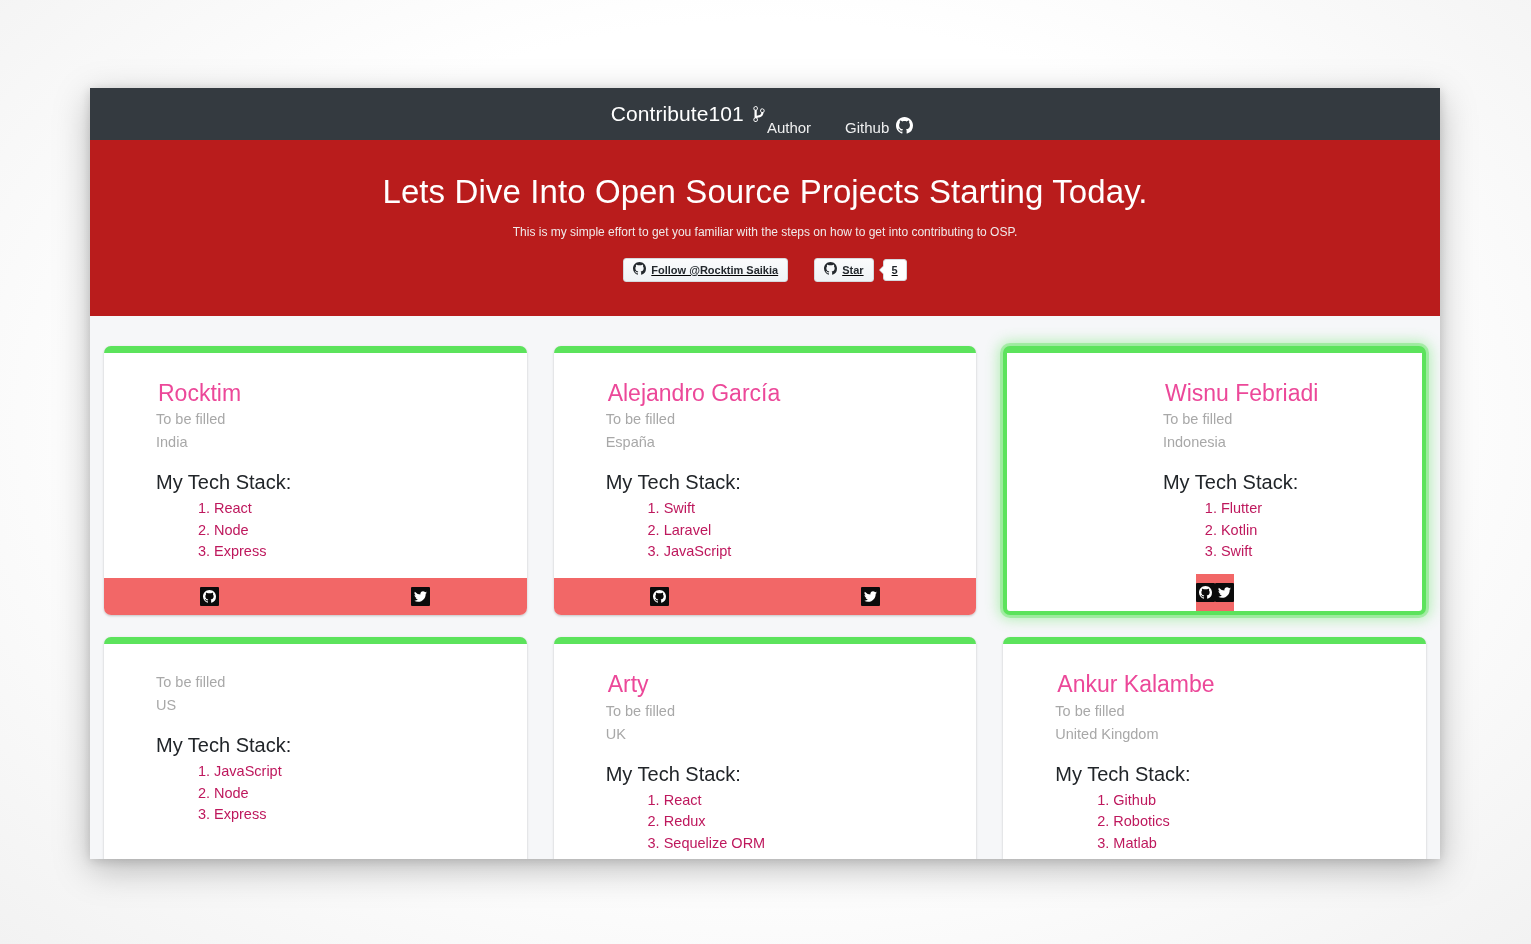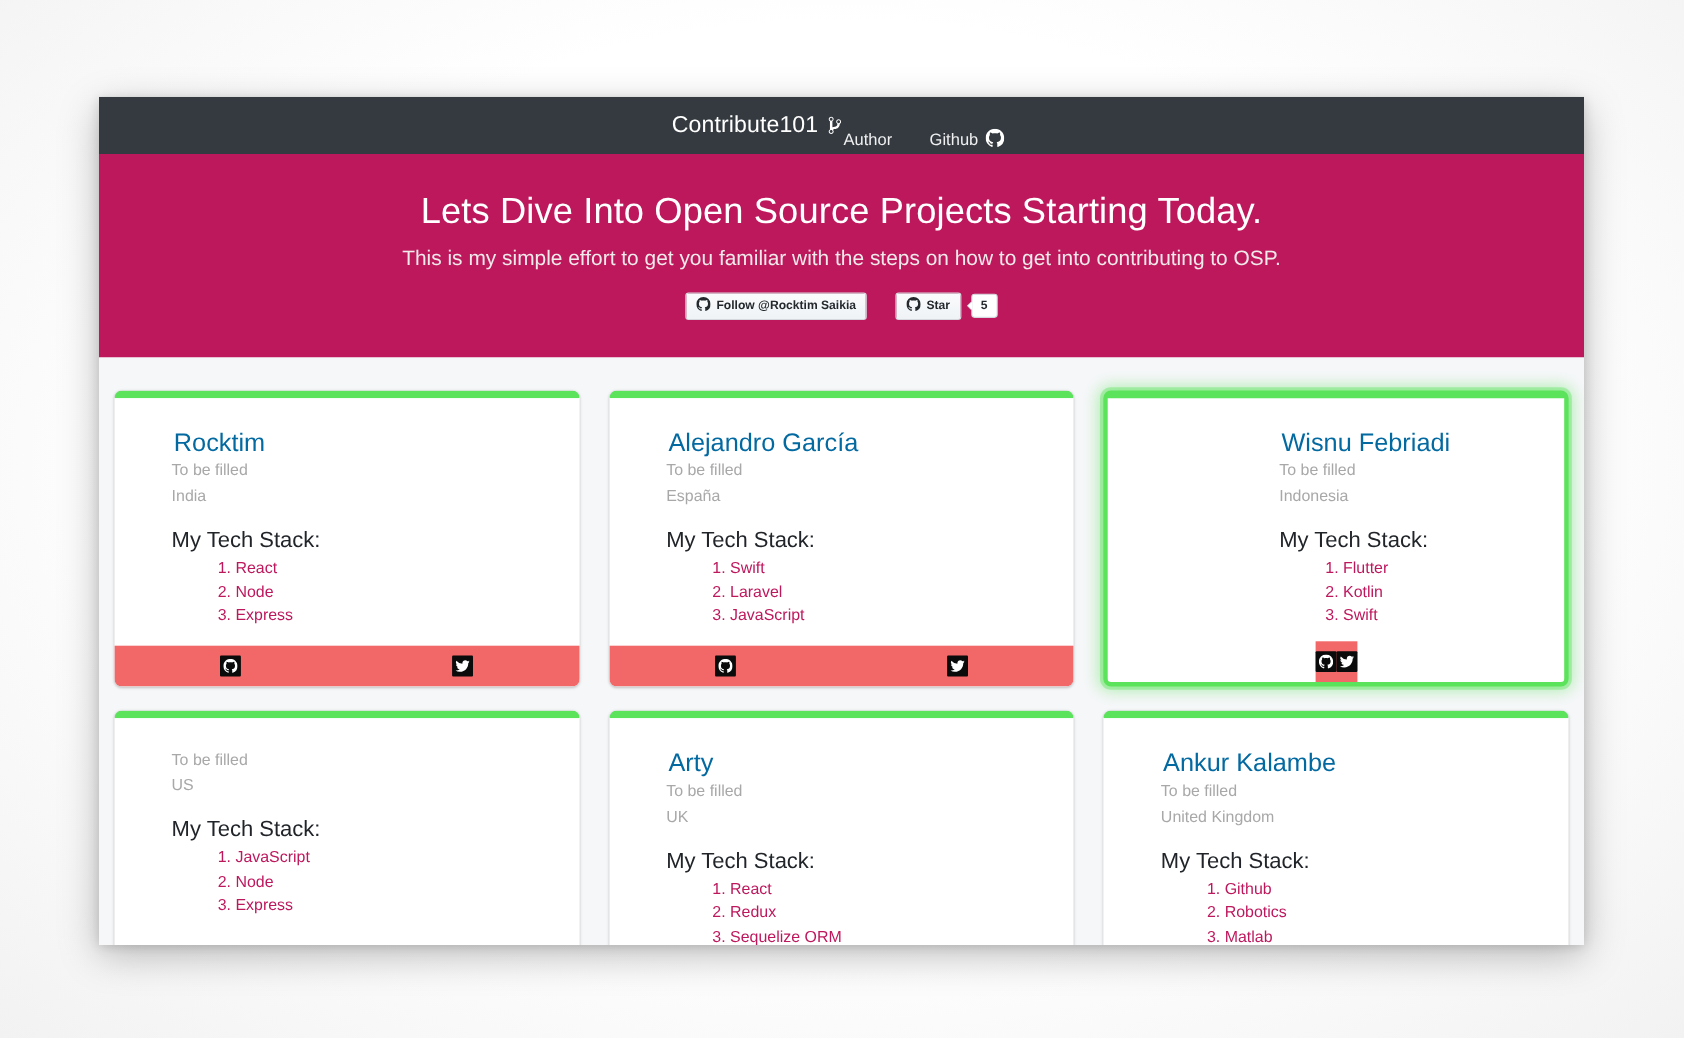--- a/index.html
+++ b/index.html
@@ -60,43 +60,44 @@
     font-size: 15px;
     text-decoration: none;
     display: flex;
     align-items: center;
     gap: 7px;
     cursor: pointer;
   }
 
   
   .hero {
-    background: #be185d;
+    background: #b91c1c;
     padding: 32px 24px 34px;
     text-align: center;
   }
   .hero-title {
     color: #ffffff;
     font-size: 33px;
     font-weight: 400;
     letter-spacing: .1px;
     line-height: 1.2;
   }
   .hero-sub {
     color: #f0eaea;
-    font-size: 19px;
+    font-size: 12px;
     font-weight: 400;
     margin-top: 13px;
   }
   .hero-buttons {
     margin-top: 19px;
     display: flex;
     justify-content: center;
     align-items: center;
     gap: 26px;
+    text-decoration: underline;
   }
 
   
   .gh-btn {
     display: inline-flex;
     align-items: center;
     gap: 5px;
     background: linear-gradient(#fafbfc, #eff3f6);
     border: 1px solid #d5d9dd;
     border-radius: 3px;
@@ -175,21 +176,21 @@
     align-items: center;
   }
 
   .card-body {
     padding: 26px 0 12px 0;
     flex: 1 1 auto;
   }
   .card-name {
     font-size: 23px;
     font-weight: 400;
-    color: #0369a1;
+    color: #ec4899;
     padding-left: 54px;
     line-height: 1.25;
   }
   .card-meta {
     font-size: 14.5px;
     color: #a8a8a8;
     padding-left: 52px;
     line-height: 1.45;
     margin-top: 2px;
   }

